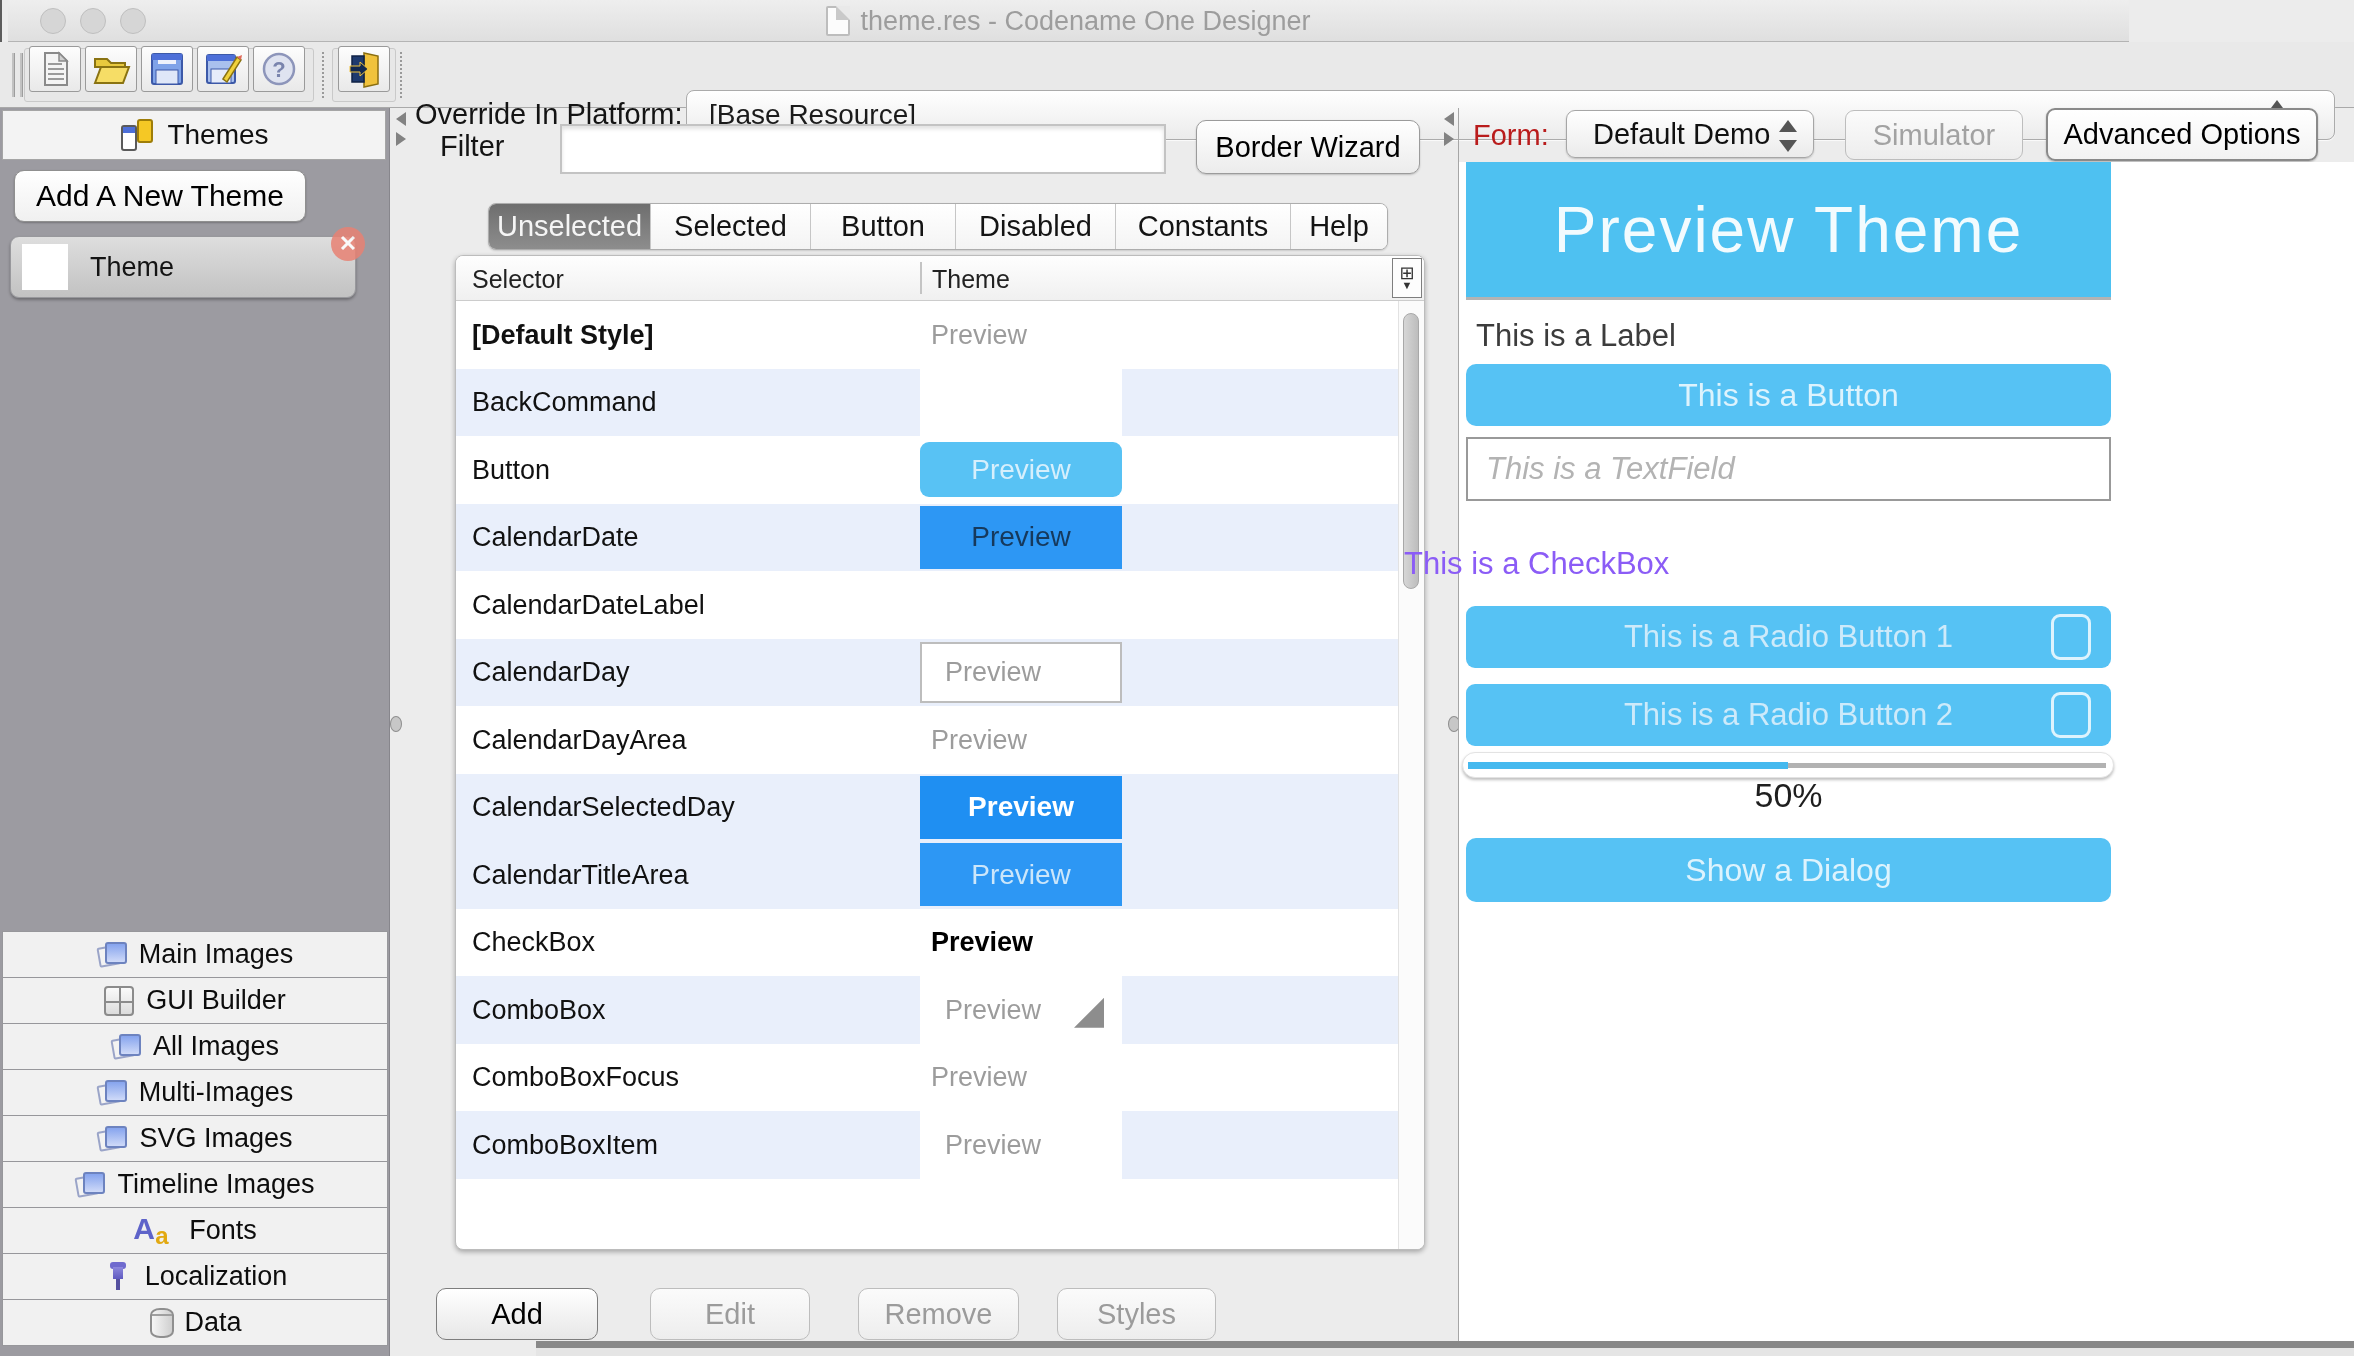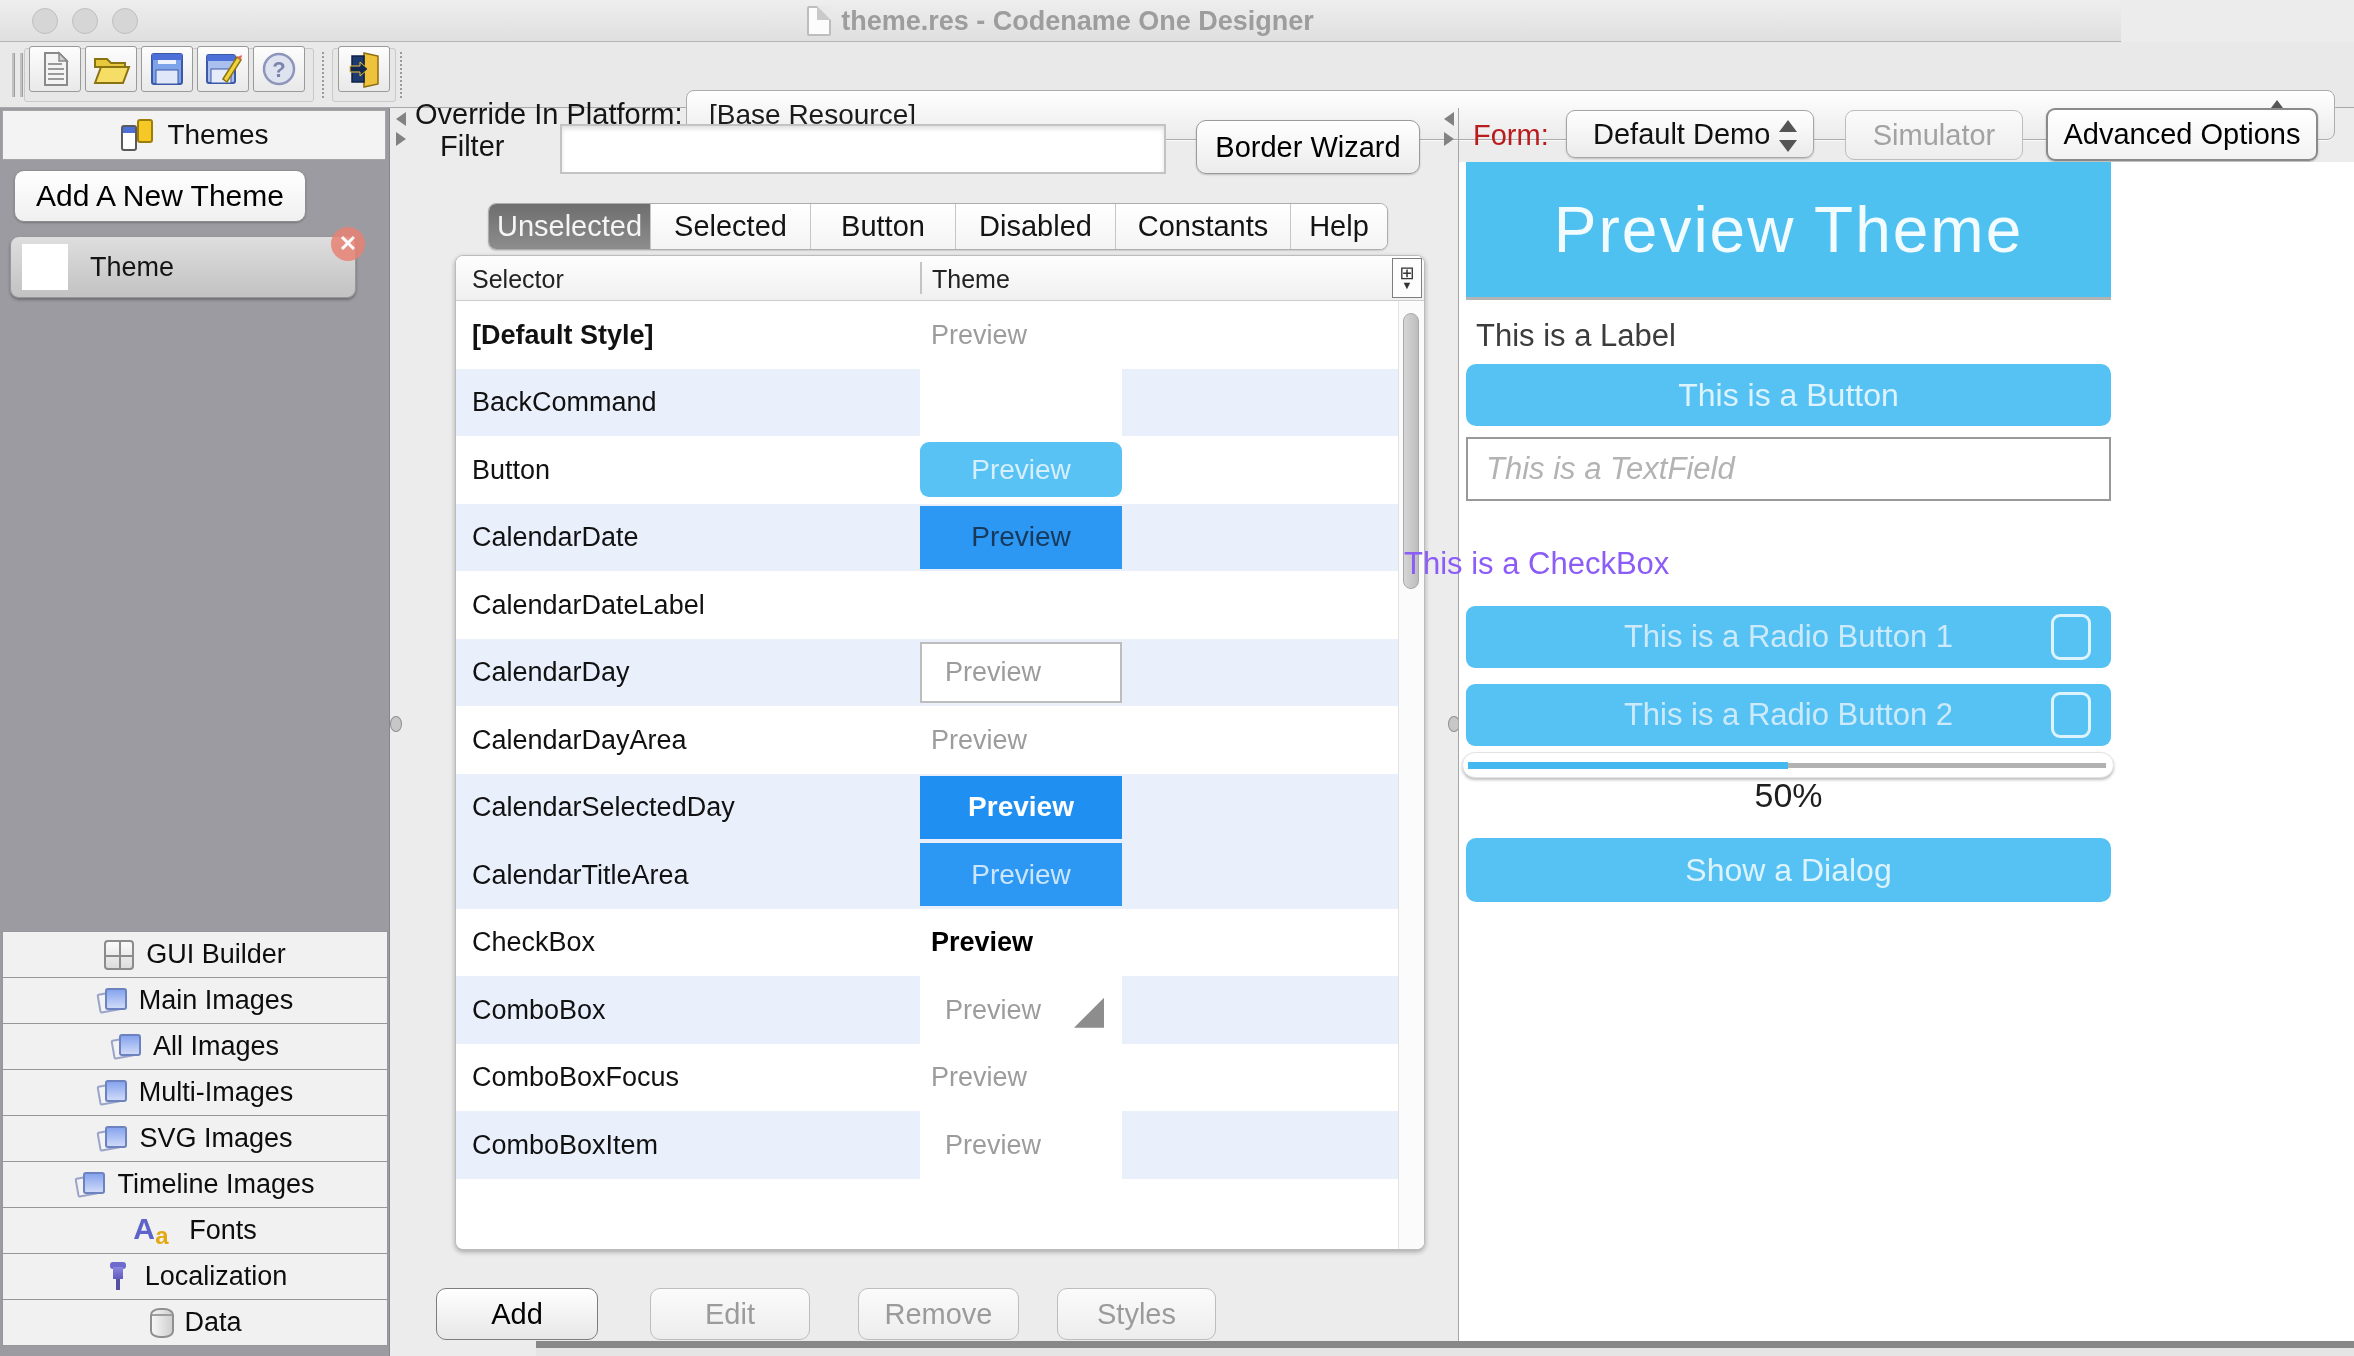--- a/index.html
+++ b/index.html
@@ -1,22 +1,22 @@
 <!DOCTYPE html>
 <html><head>
 <meta charset="utf-8">
 <style>
   * { margin:0; padding:0; box-sizing:border-box; }
   html,body { width:2354px; height:1356px; overflow:hidden; }
   body { font-family:"Liberation Sans", sans-serif; background:#ececec; position:relative; }
   .abs { position:absolute; }
 
   
-  #titlebar { left:0; top:0; width:2121px; height:42px;
-    background:linear-gradient(#eeeeee,#dfdfdf); border-bottom:1px solid #b4b4b4;font-weight:bold; }
+  #titlebar { left:8px; top:0; width:2121px; height:42px;
+    background:linear-gradient(#eeeeee,#dfdfdf); border-bottom:1px solid #b4b4b4; }
   .tl-dot { position:absolute; top:8px; width:26px; height:26px; border-radius:50%;
     background:#d6d6d6; border:1px solid #bfbfbf; }
   #win-title { width:100%; height:42px; display:flex; align-items:center; justify-content:center;
     gap:10px; color:#9d9d9d; font-size:27px; }
   .doc-ico { width:24px; height:30px; background:#fcfcfc; border:2px solid #bdbdbd; border-radius:2px; position:relative; }
   .doc-ico:before { content:""; position:absolute; right:-2px; top:-2px; border:7px solid #e4e4e4;
     border-left-color:#c9c9c9; border-bottom-color:#c9c9c9; border-top-color:#e9e9e9; border-right-color:#e9e9e9; }
 
   #toolbar { left:0; top:42px; width:2354px; height:66px; background:#e9e9e9; border-bottom:1px solid #a9a9a9; }
   .grip { position:absolute; top:11px; width:3px; height:44px; background:#c2c2c2; border-right:1px solid #9d9d9d; }
@@ -272,29 +272,29 @@
     <span>Themes</span>
   </div>
   <div id="add-theme-btn">Add A New Theme</div>
   <div id="theme-card">
     <span class="swatch"></span>
     <span class="tlabel">Theme</span>
     <span id="theme-close">✕</span>
   </div>
   <div id="nav-items">
       <div class="nav-item">
-        <div class="ni-icon icon-grid"></div>
-        <div>GUI Builder</div>
-      </div>
-      <div class="nav-item">
         <div class="ni-icon icon-images">
           <span class="b1"></span>
           <span class="b2"></span>
         </div>
         <div>Main Images</div>
+      </div>
+      <div class="nav-item">
+        <div class="ni-icon icon-grid"></div>
+        <div>GUI Builder</div>
       </div>
       <div class="nav-item">
         <div class="ni-icon icon-images">
           <span class="b1"></span>
           <span class="b2"></span>
         </div>
         <div>All Images</div>
       </div>
       <div class="nav-item">
         <div class="ni-icon icon-images">

